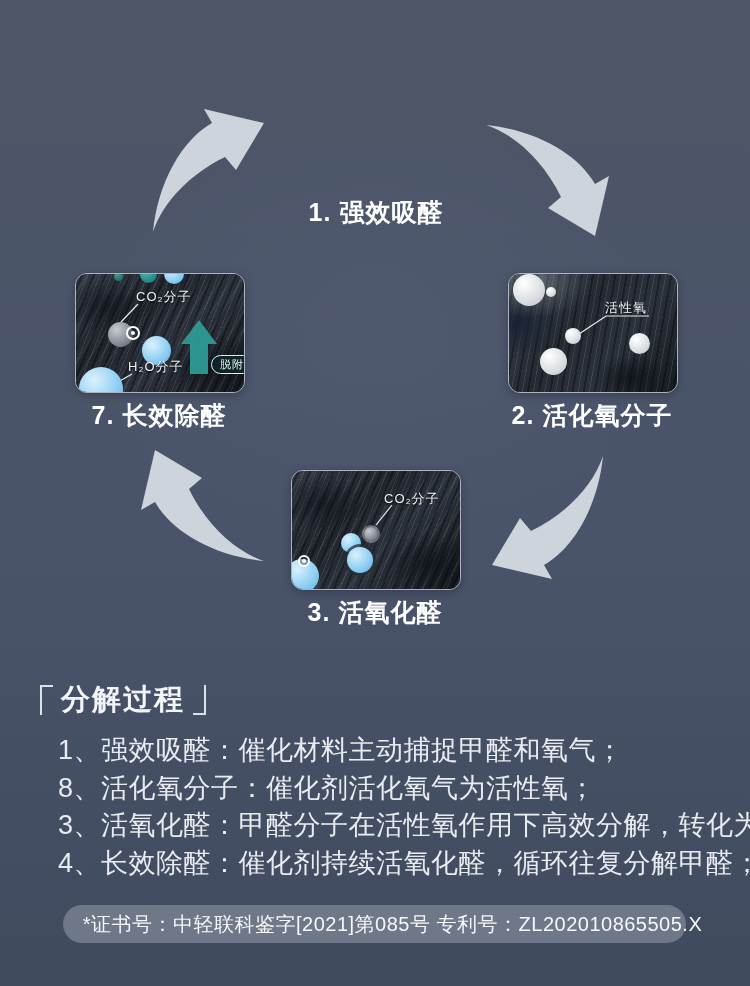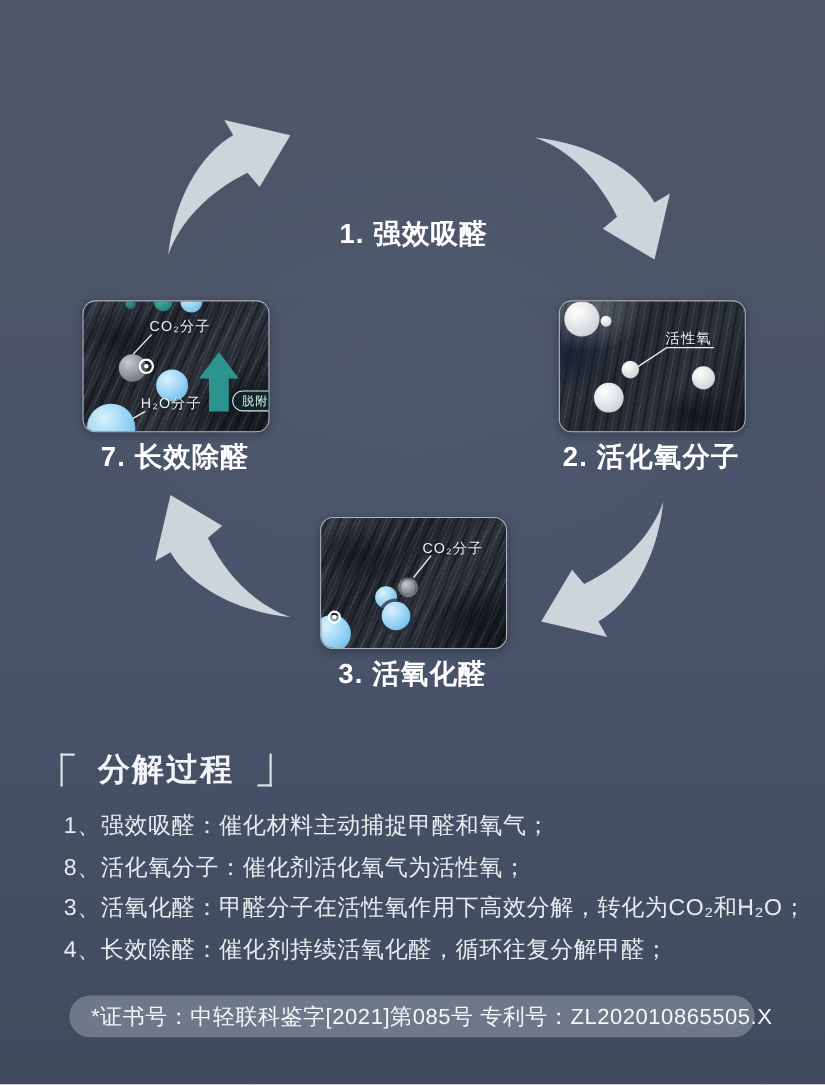--- a/index.html
+++ b/index.html
@@ -45,27 +45,27 @@
 
   
   .arrow{position:absolute;width:140px;height:120px;}
   .arrow svg{width:100%;height:100%;}
   .arrow.tr{left:482px;top:120px;}
   .arrow.br{left:478px;top:462px;transform:rotate(90deg);}
   .arrow.bl{left:128px;top:446px;transform:rotate(180deg);}
   .arrow.tl{left:138px;top:106px;transform:rotate(270deg);}
 
   
-  .proc-title{position:absolute;left:55px;top:680px;display:flex;align-items:center;gap:21px;}
+  .proc-title{position:absolute;left:40px;top:680px;display:flex;align-items:center;gap:8px;}
   .proc-title .txt{color:#f2f4f8;font-size:29px;font-weight:700;letter-spacing:2px;}
   .bk{width:11px;height:28px;}
   .bk.l{border-left:2px solid #dde2e9;border-top:2px solid #dde2e9;}
   .bk.r{border-right:2px solid #dde2e9;border-bottom:2px solid #dde2e9;}
   .proc-list{position:absolute;left:58px;top:732px;width:660px;}
-  .proc-item{color:#e8ebef;font-size:21px;line-height:37.5px;letter-spacing:.5px;white-space:nowrap;}
+  .proc-item{color:#e8ebef;font-size:27px;line-height:37.5px;letter-spacing:.5px;white-space:nowrap;}
 
   .footnote{position:absolute;left:63px;top:905px;width:623px;height:38px;border-radius:19px;
     background:rgba(156,164,178,.5);display:flex;align-items:center;justify-content:center;}
   .footnote .txt{color:#f6f7f9;font-size:20px;letter-spacing:.5px;white-space:nowrap;margin-left:36px;}
 </style>
 </head>
 <body>
 
 <div class="page">
 

